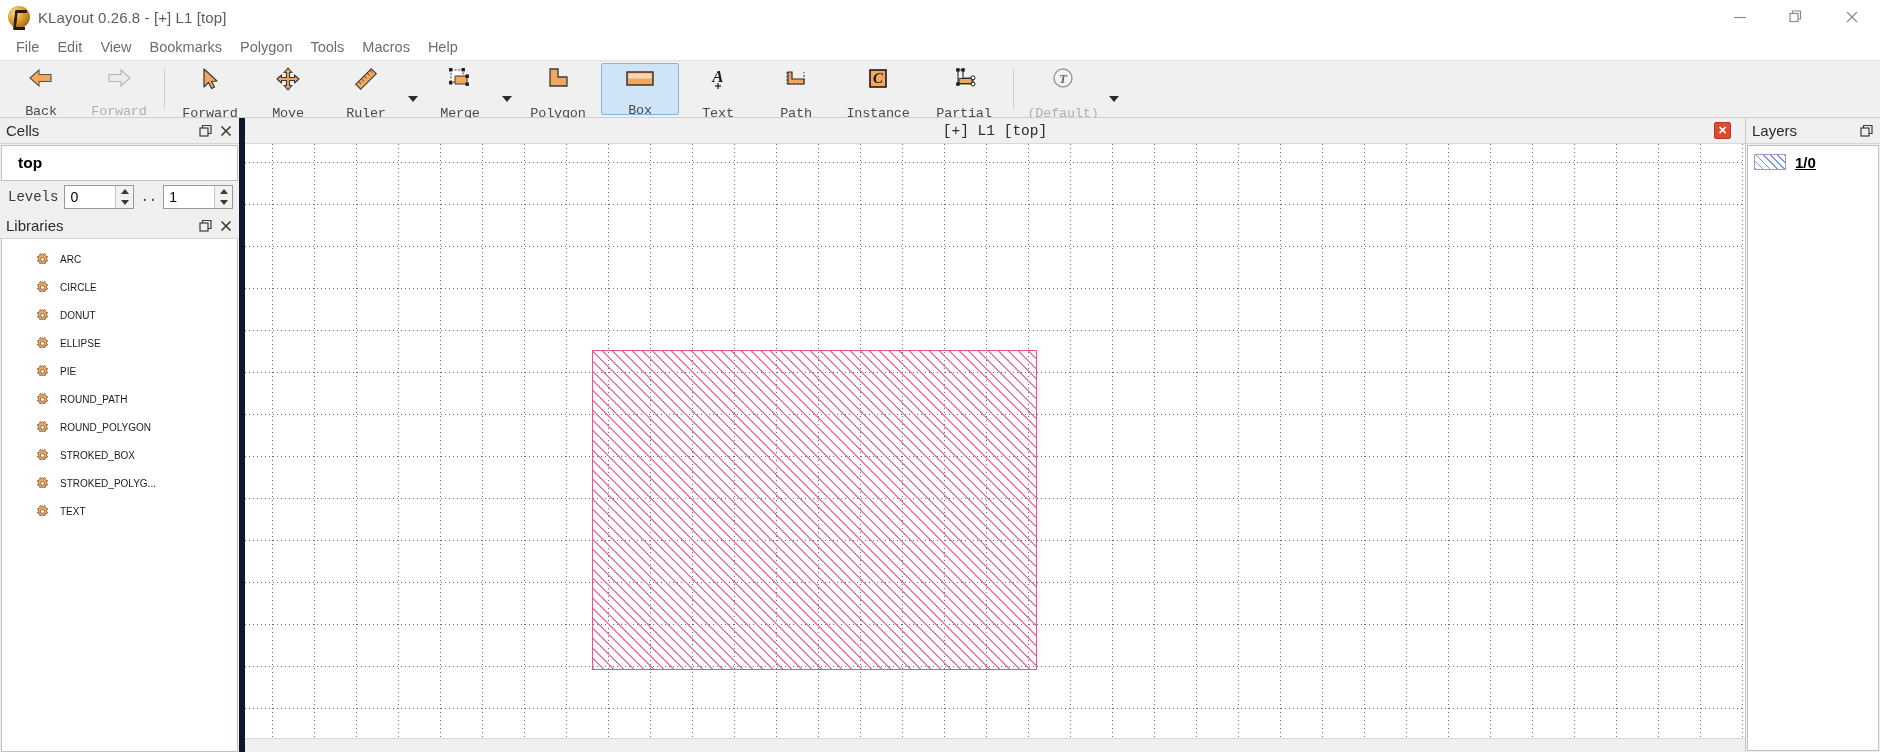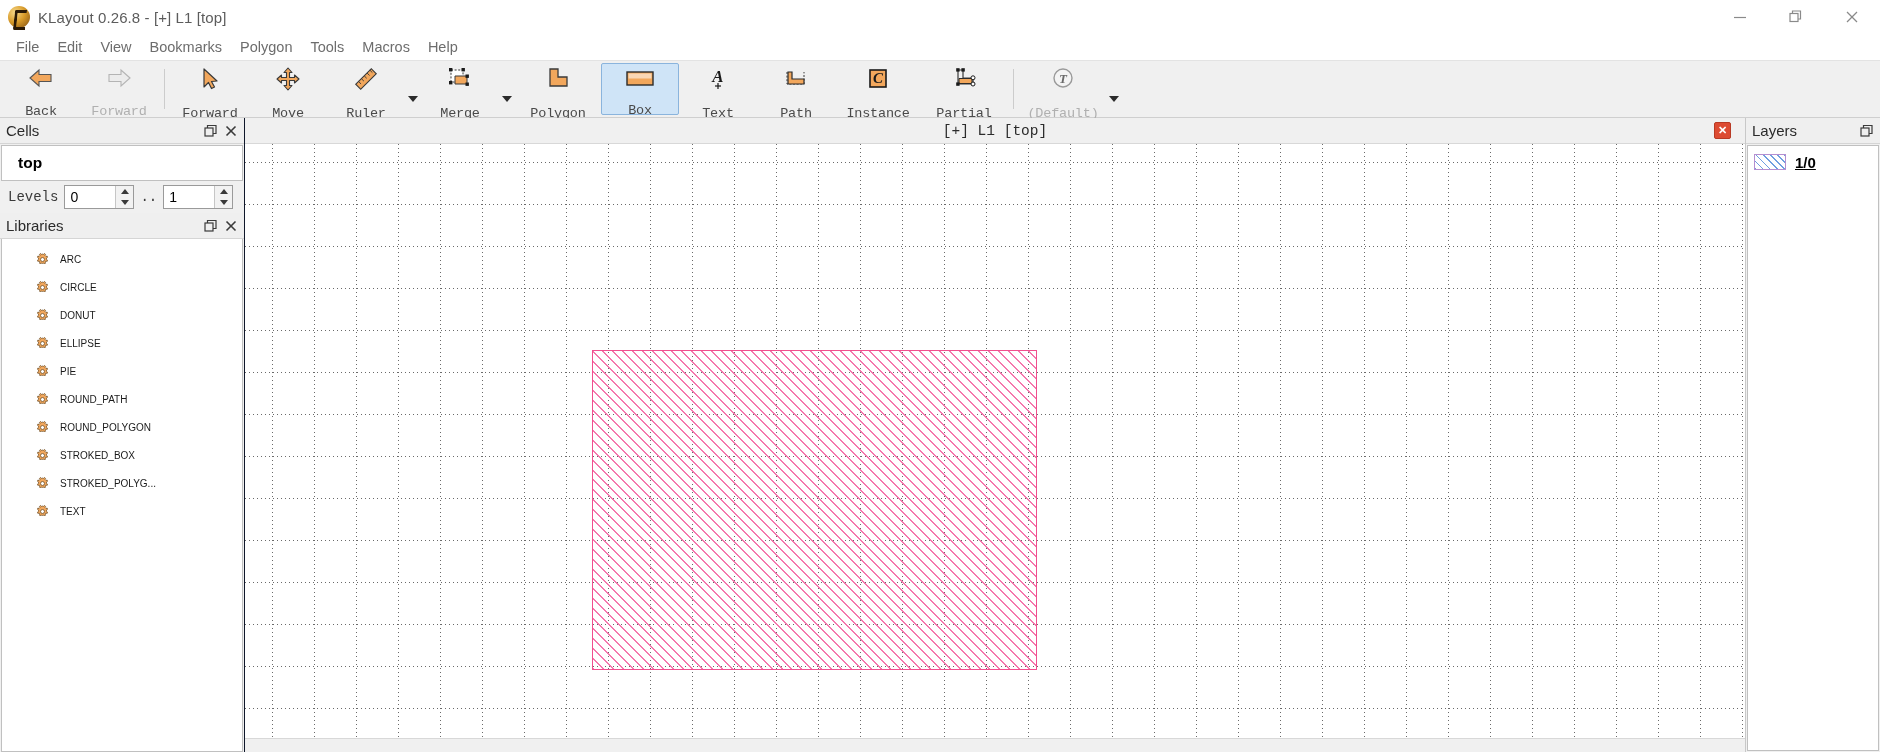--- a/index.html
+++ b/index.html
@@ -155,21 +155,21 @@
     background: #f0f0f0;
   }
 
   
   .leftdock {
     width: 245px;
     flex: 0 0 245px;
     display: flex;
     flex-direction: column;
     background: #f0f0f0;
-    border-right: 1px solid #0f172a;
+    border-right: 6px solid #0f172a;
   }
   .dock-header {
     height: 26px;
     flex: 0 0 26px;
     background: #efefef;
     border-bottom: 1px solid #d5d5d5;
     display: flex;
     align-items: center;
     padding: 0 4px 0 6px;
   }

